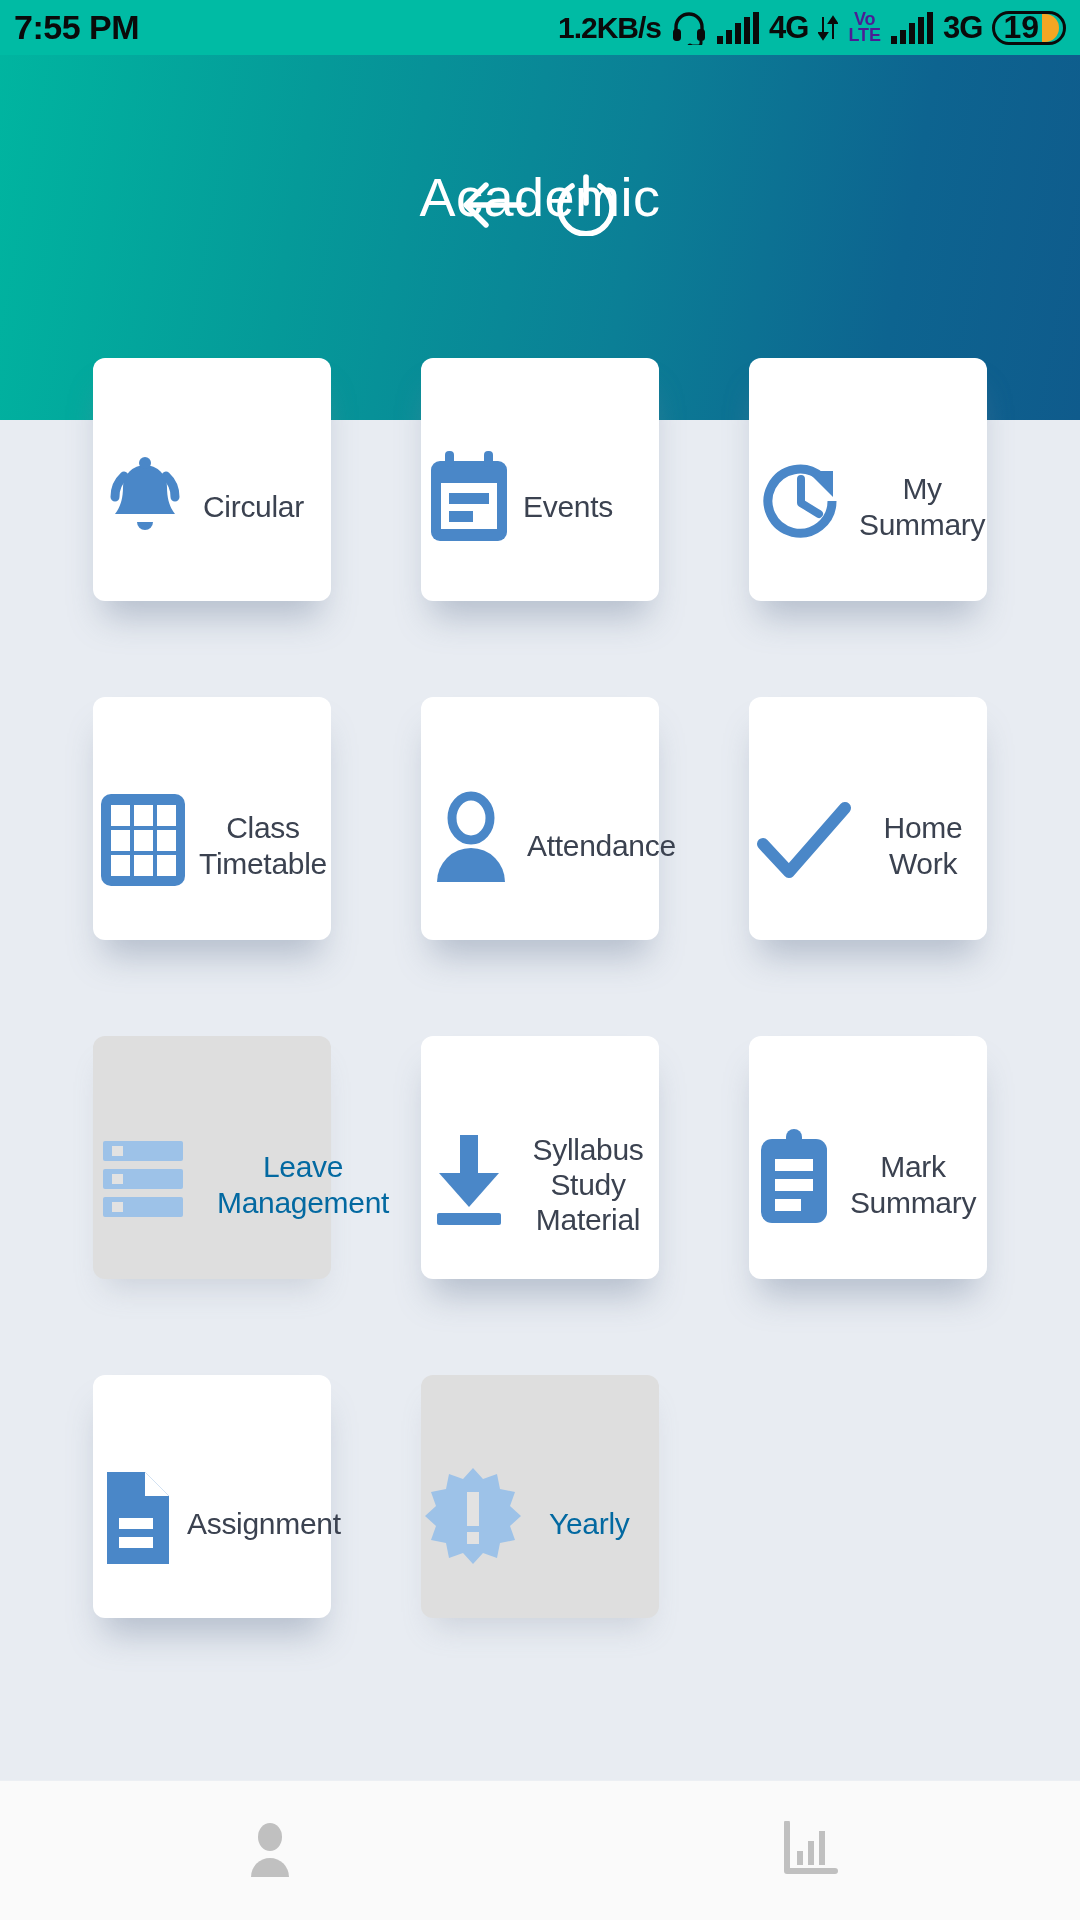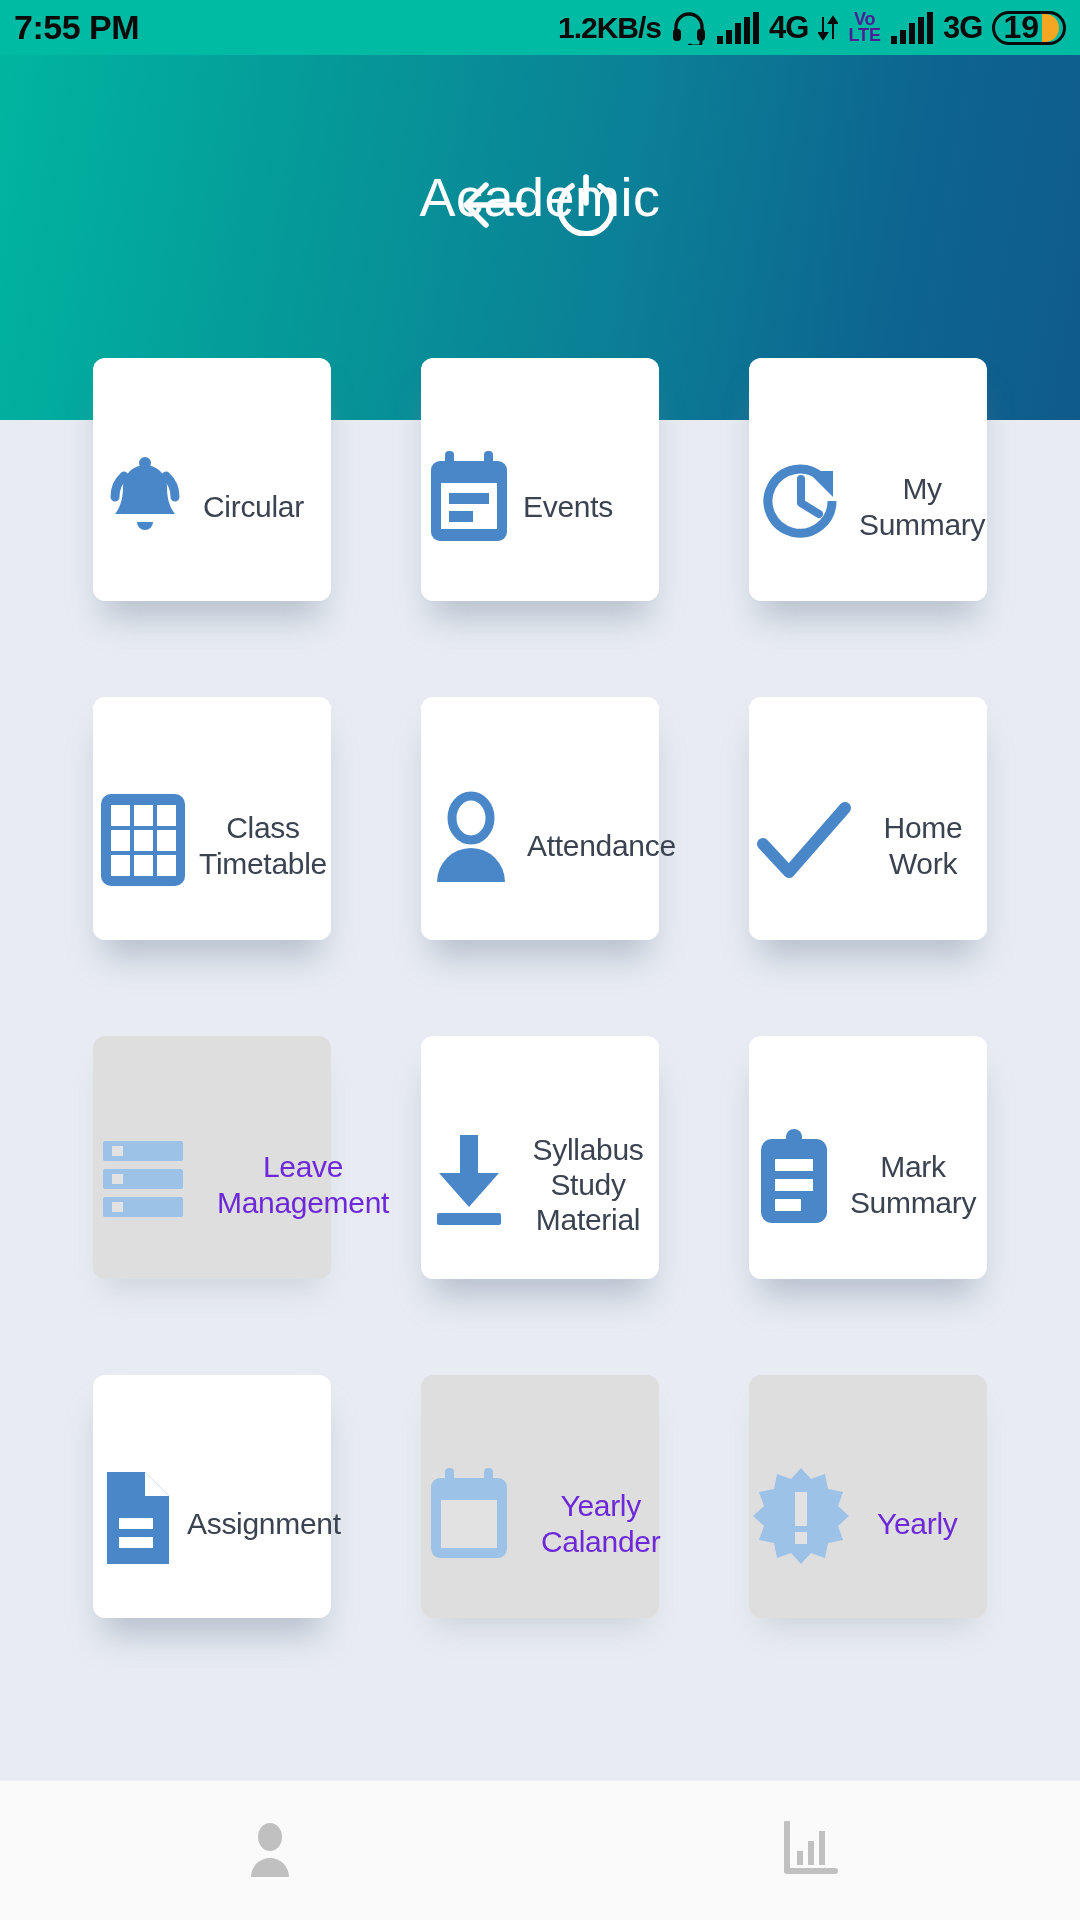--- a/index.html
+++ b/index.html
@@ -54,21 +54,21 @@
     padding-top:42px; cursor:pointer;
     box-shadow:0 26px 34px -10px rgba(120,135,160,0.45);
   }
   .card.disabled{ background:#dedede; box-shadow:0 20px 28px -12px rgba(140,150,165,0.30); cursor:default; }
   .card-icon{ height:110px; display:flex; align-items:center; justify-content:center; }
   .card-icon svg{ display:block; }
   .card-label{
     margin-top:12px; font-size:30px; color:#3b4250; font-weight:400;
     text-align:center; line-height:1.17; padding:0 6px; letter-spacing:-0.3px;
   }
-  .card.disabled .card-label{ color:#6d28d9;padding-left:24px; }
+  .card.disabled .card-label{ color:#0369a1;padding-left:24px; }
 
   
   .bottomnav{
     position:absolute; bottom:0; left:0; width:1080px; height:140px;
     background:#fafafa; border-top:1px solid #eceff3;
     display:flex; align-items:center;
   }
   .nav-item{ flex:1; display:flex; align-items:center; justify-content:center; cursor:pointer; height:100%; }
 </style>
 </head>
@@ -264,31 +264,20 @@
           <svg width="88" height="104" viewBox="0 0 88 104">
               <path d="M14 6h38l24 24v68H14z" fill="#4a87c8"></path>
               <path d="M52 6l24 24H52z" fill="#ffffff"></path>
               <rect x="26" y="52" width="34" height="11" fill="#ffffff"></rect>
               <rect x="26" y="71" width="34" height="11" fill="#ffffff"></rect>
             </svg>
         </div>
         <div class="card-label">Assignment</div>
       </div>
 
-      <div class="card disabled">
-        <div class="card-icon">
-          <svg width="96" height="104" viewBox="0 0 96 104">
-              <rect x="10" y="12" width="76" height="80" rx="9" fill="#9dc2e8"></rect>
-              <rect x="24" y="2" width="9" height="16" rx="4" fill="#9dc2e8"></rect>
-              <rect x="63" y="2" width="9" height="16" rx="4" fill="#9dc2e8"></rect>
-              <rect x="20" y="34" width="56" height="48" fill="#e2e2e2"></rect>
-            </svg>
-        </div>
-        <div class="card-label">Yearly Calander</div>
-      </div>
 
       <div class="card disabled">
         <div class="card-icon">
           <svg width="104" height="104" viewBox="0 0 104 104">
               <path d="M52 2l10 11 14-5 3 15 15 3-5 14 11 10-11 10 5 14-15 3-3 15-14-5-10 11-10-11-14 5-3-15-15-3 5-14L4 50l11-10-5-14 15-3 3-15 14 5z" fill="#9dc2e8"></path>
               <rect x="46" y="26" width="12" height="34" fill="#e2e2e2"></rect>
               <rect x="46" y="66" width="12" height="12" fill="#e2e2e2"></rect>
             </svg>
         </div>
         <div class="card-label">Yearly</div>

